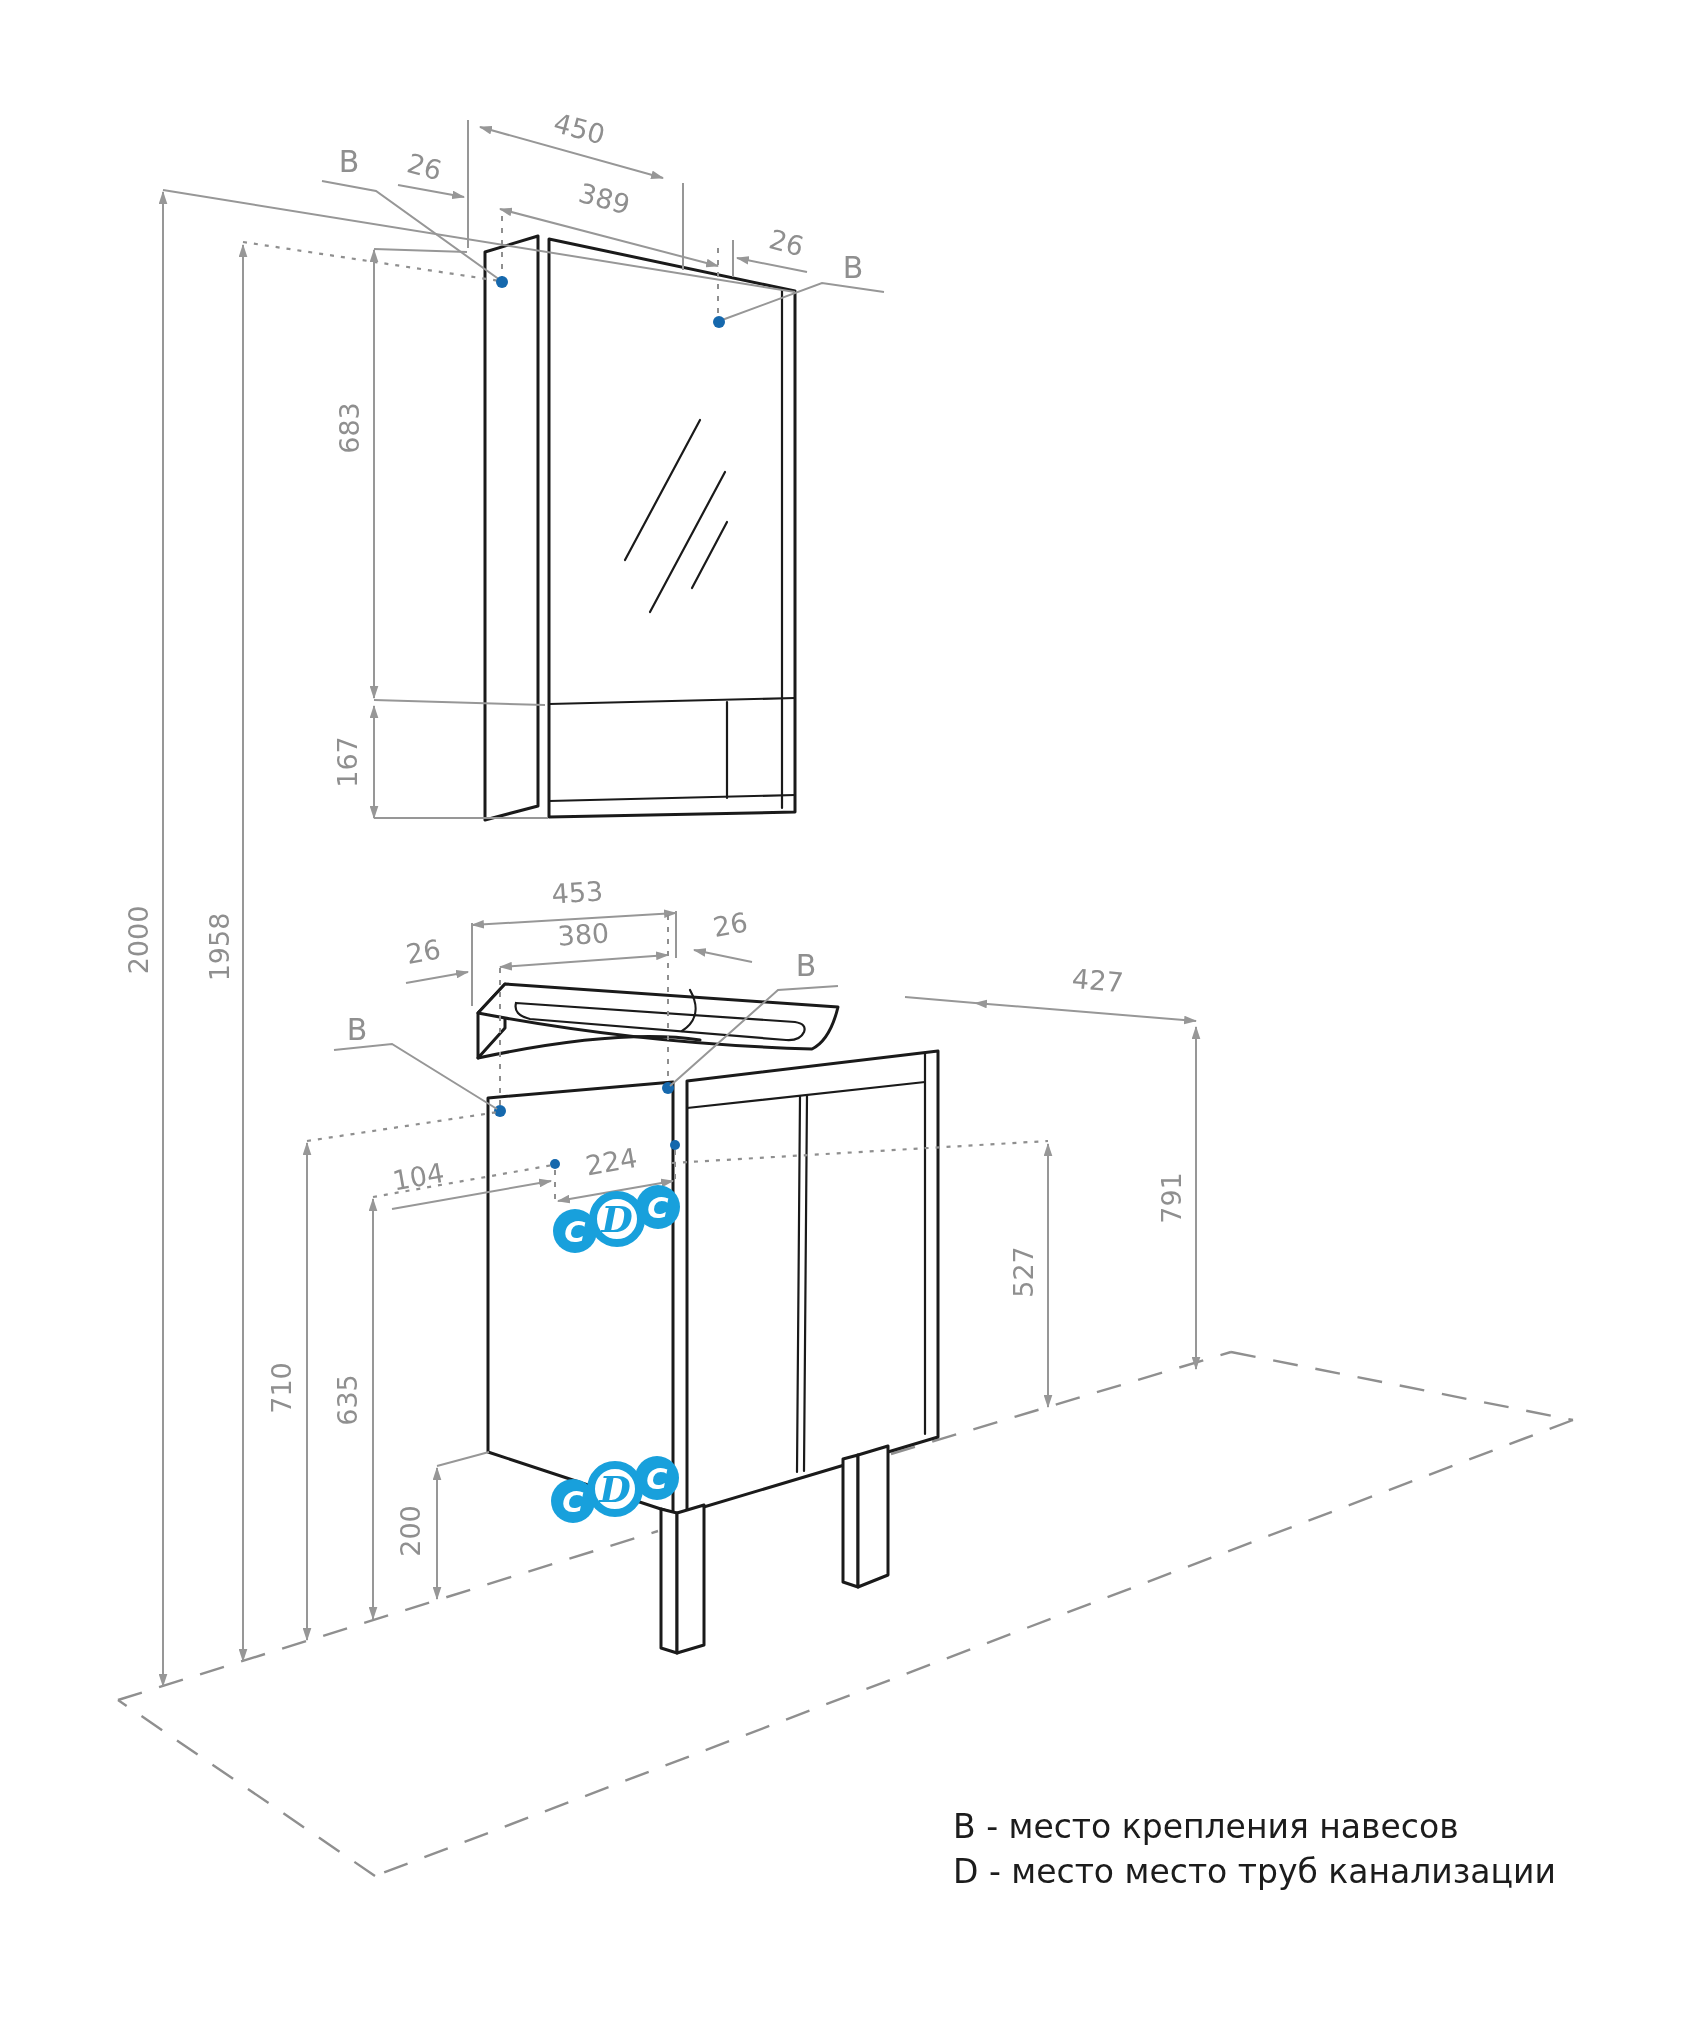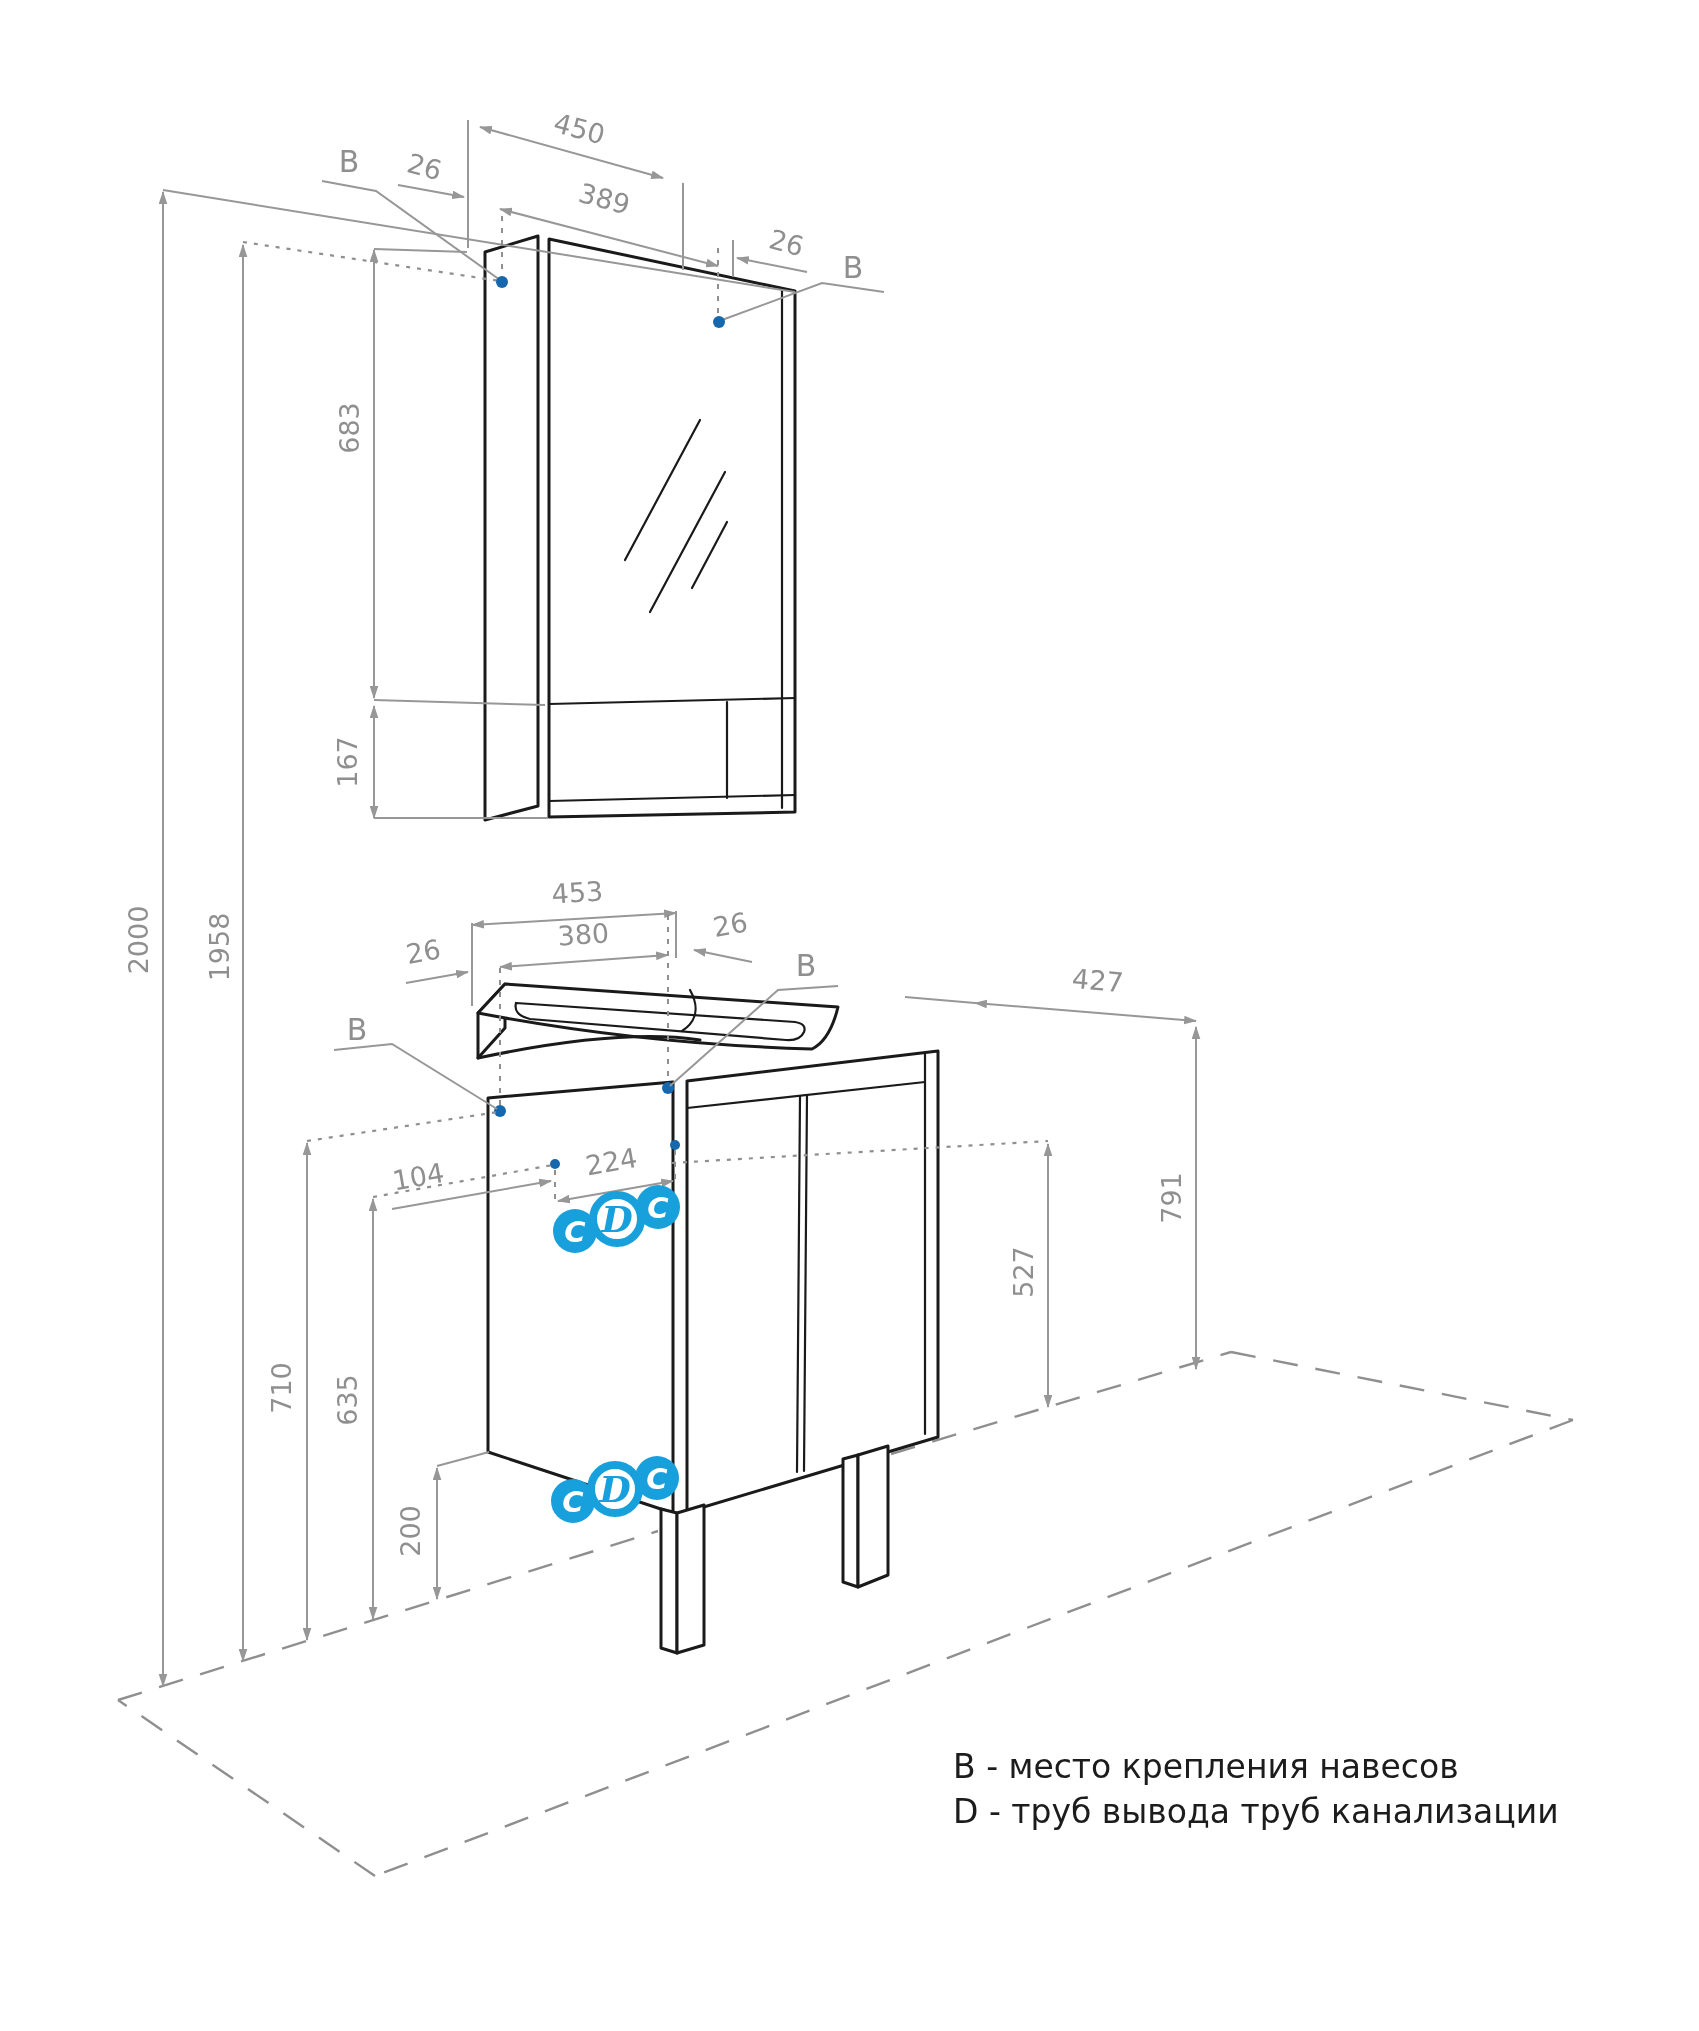--- a/index.html
+++ b/index.html
@@ -15,21 +15,21 @@
   .dim-dotted{stroke:#8f8f8f;stroke-width:2.2;fill:none;stroke-dasharray:4 7;}
   .floor{stroke:#8f8f8f;stroke-width:2.4;fill:none;stroke-dasharray:25 18;}
   .drop{stroke:#8f8f8f;stroke-width:2;fill:none;stroke-dasharray:5 7;}
   .dimtext{font-size:27px;fill:#8f8f8f;text-anchor:middle;}
   .btext{font-size:30px;fill:#8f8f8f;text-anchor:middle;}
   .dot{fill:#1568ad;stroke:none;}
   .icon-c{fill:#18a0dc;stroke:none;}
   .icon-c-letter{font-size:29px;font-weight:bold;fill:#ffffff;text-anchor:middle;font-style:italic;}
   .icon-d{fill:#ffffff;stroke:#18a0dc;stroke-width:8;}
   .icon-d-letter{font-size:36px;font-weight:bold;fill:#18a0dc;text-anchor:middle;font-style:italic;font-family:"DejaVu Serif","Liberation Serif",serif;}
-  .legend{position:absolute;left:953px;top:1744px;color:#1c1c1c;font-size:33px;line-height:45px;white-space:nowrap;}
+  .legend{position:absolute;left:953px;top:1804px;color:#1c1c1c;font-size:33px;line-height:45px;white-space:nowrap;}
 </style>
 </head>
 <body>
 
 <div class="canvas">
 <svg width="1699" height="2031" viewBox="0 0 1699 2031">
   <defs>
     <marker id="ah" viewBox="0 0 12 8" refX="11" refY="4" markerWidth="13" markerHeight="9" orient="auto-start-reverse" markerUnits="userSpaceOnUse">
       <path d="M0,0 L12,4 L0,8 z" fill="#979797"></path>
     </marker>
@@ -194,15 +194,15 @@
     <text class="icon-c-letter" x="573" y="1512">C</text>
     <circle class="icon-d" cx="615" cy="1489" r="24"></circle>
     <text class="icon-d-letter" x="615" y="1502">D</text>
     <circle class="icon-c" cx="657" cy="1478" r="22"></circle>
     <text class="icon-c-letter" x="657" y="1489">C</text>
   </g>
 </svg>
 
   <div class="legend">
     <div>B - место крепления навесов</div>
-    <div>D - труб вывода труб канализации</div>
+    <div>D - место место труб канализации</div>
   </div>
 </div>
 
 </body></html>

